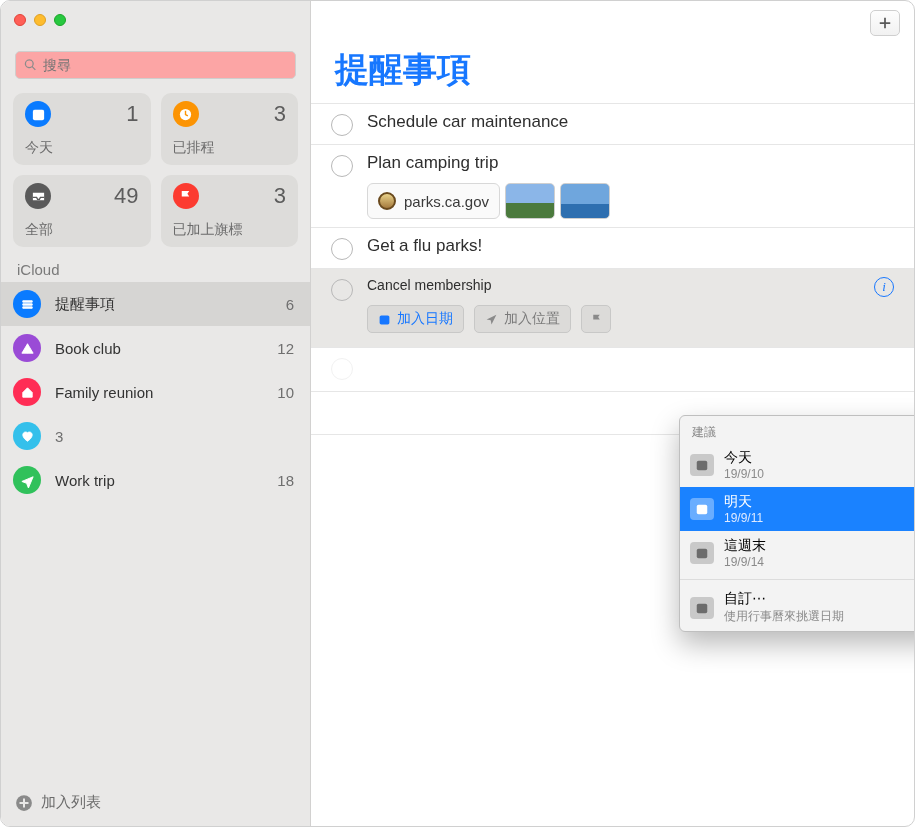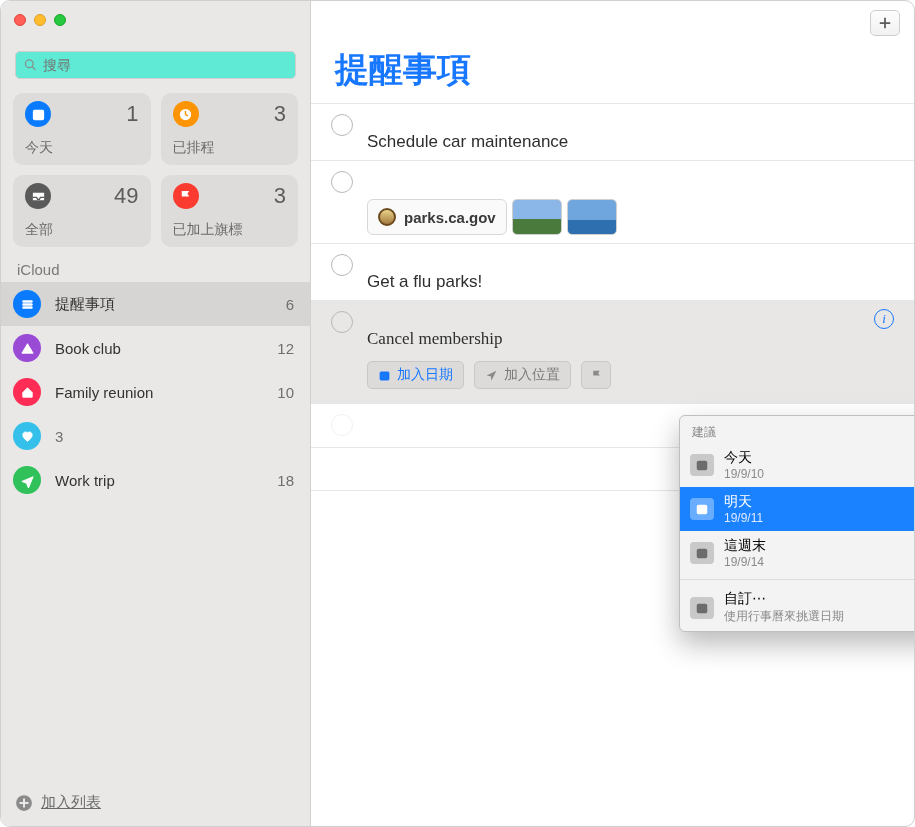--- a/index.html
+++ b/index.html
@@ -24,21 +24,21 @@
 
 
 .sidebar {
   width: 310px; height: 100%; background:#e9e8e7;
   border-right:1px solid #d2d1d0;
   display:flex; flex-direction:column;
   padding-top: 44px;
 }
 .search {
   margin: 6px 14px 10px; height: 28px;
-  background:#5eead4; border:1px solid #cfcecd; border-radius:5px;
+  background:#fca5a5; border:1px solid #cfcecd; border-radius:5px;
   display:flex; align-items:center; padding:0 8px; color:#8b8b8b;
 }
 .search svg { width:14px; height:14px; fill:#8b8b8b; margin-right:6px; }
 .search input {
   border:none; background:transparent; outline:none;
   font-size:14px; color:#555; width:100%;
 }
 
 .smart-grid {
   margin: 4px 12px 10px; display:grid; grid-template-columns:1fr 1fr;
@@ -74,21 +74,21 @@
   width:28px; height:28px; border-radius:50%;
   display:flex; align-items:center; justify-content:center;
   margin-right:14px;
 }
 .list-row .bullet svg { width:15px; height:15px; fill:#fff; }
 .list-row .name { flex:1; }
 .list-row .cnt { color:#6f6f6f; font-size:15px; }
 
 .add-list {
   display:flex; align-items:center; padding:10px 14px 14px; gap:8px;
-  color:#6b6b6b; font-size:15px;text-decoration:underline;
+  color:#6b6b6b; font-size:15px;
 }
 .add-list svg { width:18px; height:18px; fill:#8a8a8a; }
 
 
 .main { flex:1; display:flex; flex-direction:column; position:relative; }
 .main-titlebar { height:44px; display:flex; justify-content:flex-end; align-items:center; padding-right:14px; }
 .add-btn {
   width:30px; height:26px; border:1px solid #cfcfcf; border-radius:5px;
   background:linear-gradient(#fdfdfd,#f1f1f1);
   display:flex; align-items:center; justify-content:center;
@@ -103,41 +103,41 @@
 .reminders { padding:0 0 0 0; }
 .reminder {
   padding:8px 20px 8px 20px; border-top:1px solid #e6e6e6;
   display:flex; align-items:flex-start; gap:14px;
 }
 .reminder:first-child { border-top:1px solid #e6e6e6; }
 .check {
   width:22px; height:22px; border:1.5px solid #b8b8b8; border-radius:50%;
   flex:0 0 22px; margin-top:2px;
 }
-.rem-body { flex:1; font-size:17px; color:#2e2e2e;margin-top:20px; }
-
-.attach-row { display:flex; gap:5px; margin-top:10px;font-weight:bold; }
+.rem-body { flex:1; font-size:17px; color:#2e2e2e; }
+
+.attach-row { display:flex; gap:5px; margin-top:10px; }
 .link-chip {
   display:flex; align-items:center; gap:8px;
   border:1px solid #d8d8d8; border-radius:6px; padding:4px 10px;
   font-size:15px; color:#3a3a3a; background:#fafafa;
 }
 .link-chip .favicon {
   width:18px; height:18px; border-radius:50%;
   background:linear-gradient(#e9d28a,#a57a3e);
   border:2px solid #6a4a1e;
 }
 .thumb {
   width:50px; height:36px; border-radius:5px; border:1px solid #cfcfcf;
 }
 .thumb.t1 { background:linear-gradient(#8bb6e8 55%, #4b7a3d 55%); }
 .thumb.t2 { background:linear-gradient(#6fa6dd 60%, #2e6fb0 60%); }
 
 .reminder.editing { background:#e8e7e5; padding-bottom:14px; }
-.editing .rem-title { font-size:17px;font-family:Liberation Serif, serif; }
+.editing .rem-title { font-size:14px; }
 .notes-placeholder { font-size:15px; color:#939393; margin-top:2px; }
 .edit-row { display:flex; gap:10px; margin-top:12px; align-items:center; }
 .pill {
   display:inline-flex; align-items:center; gap:6px;
   border:1px solid #c8c8c7; border-radius:5px; background:#dcdbd9;
   padding:4px 10px; font-size:14px; color:#7a7a7a;
 }
 .pill.active { color:#1777ff; }
 .pill svg { width:13px; height:13px; }
 .pill.active svg { fill:#1777ff; }
@@ -320,20 +320,21 @@
   <div class="reminders">
 
     <div class="reminder">
       <div class="check"></div>
       <div class="rem-body">Schedule car maintenance</div>
     </div>
 
     <div class="reminder">
       <div class="check"></div>
       <div class="rem-body">
+        <div>Plan camping trip</div>
         <div class="attach-row">
           <div class="link-chip">
             <span class="favicon"></span>
             <span>parks.ca.gov</span>
           </div>
           <div class="thumb t1"></div>
           <div class="thumb t2"></div>
         </div>
       </div>
     </div>

